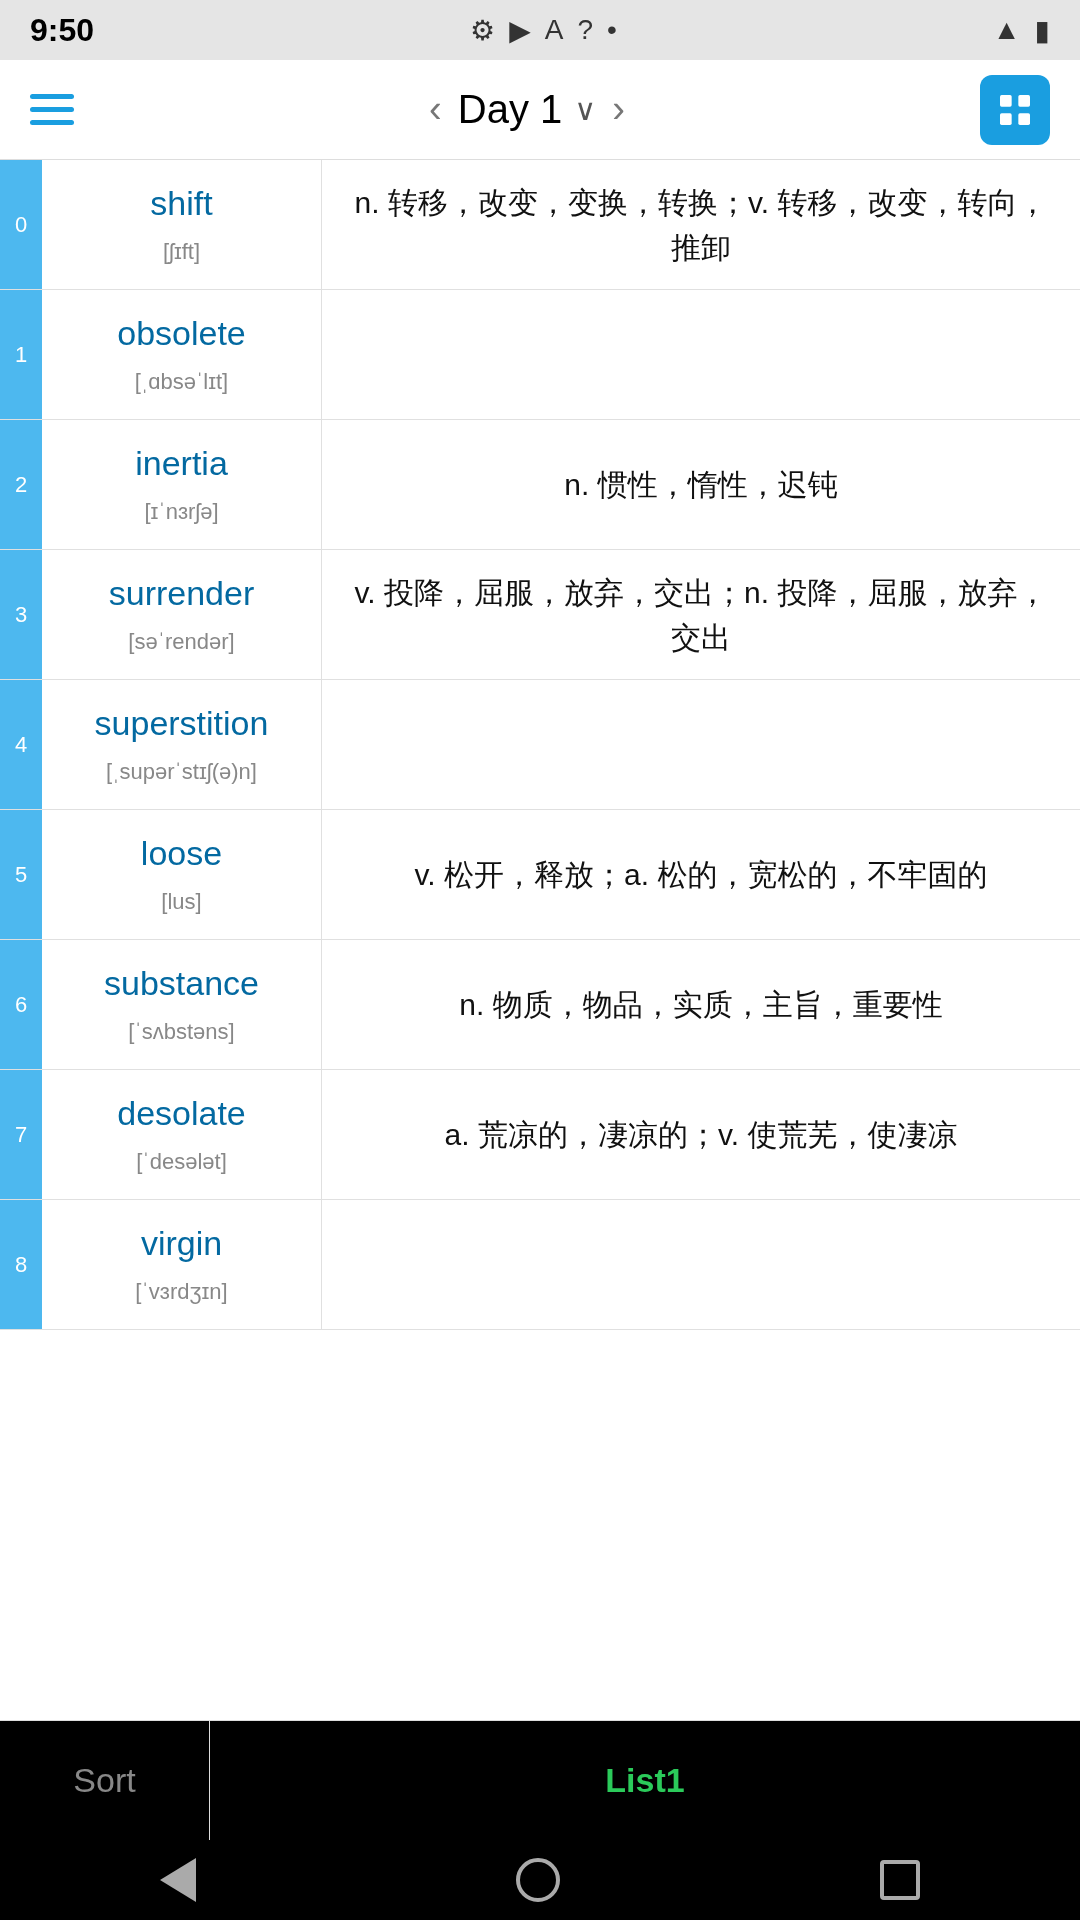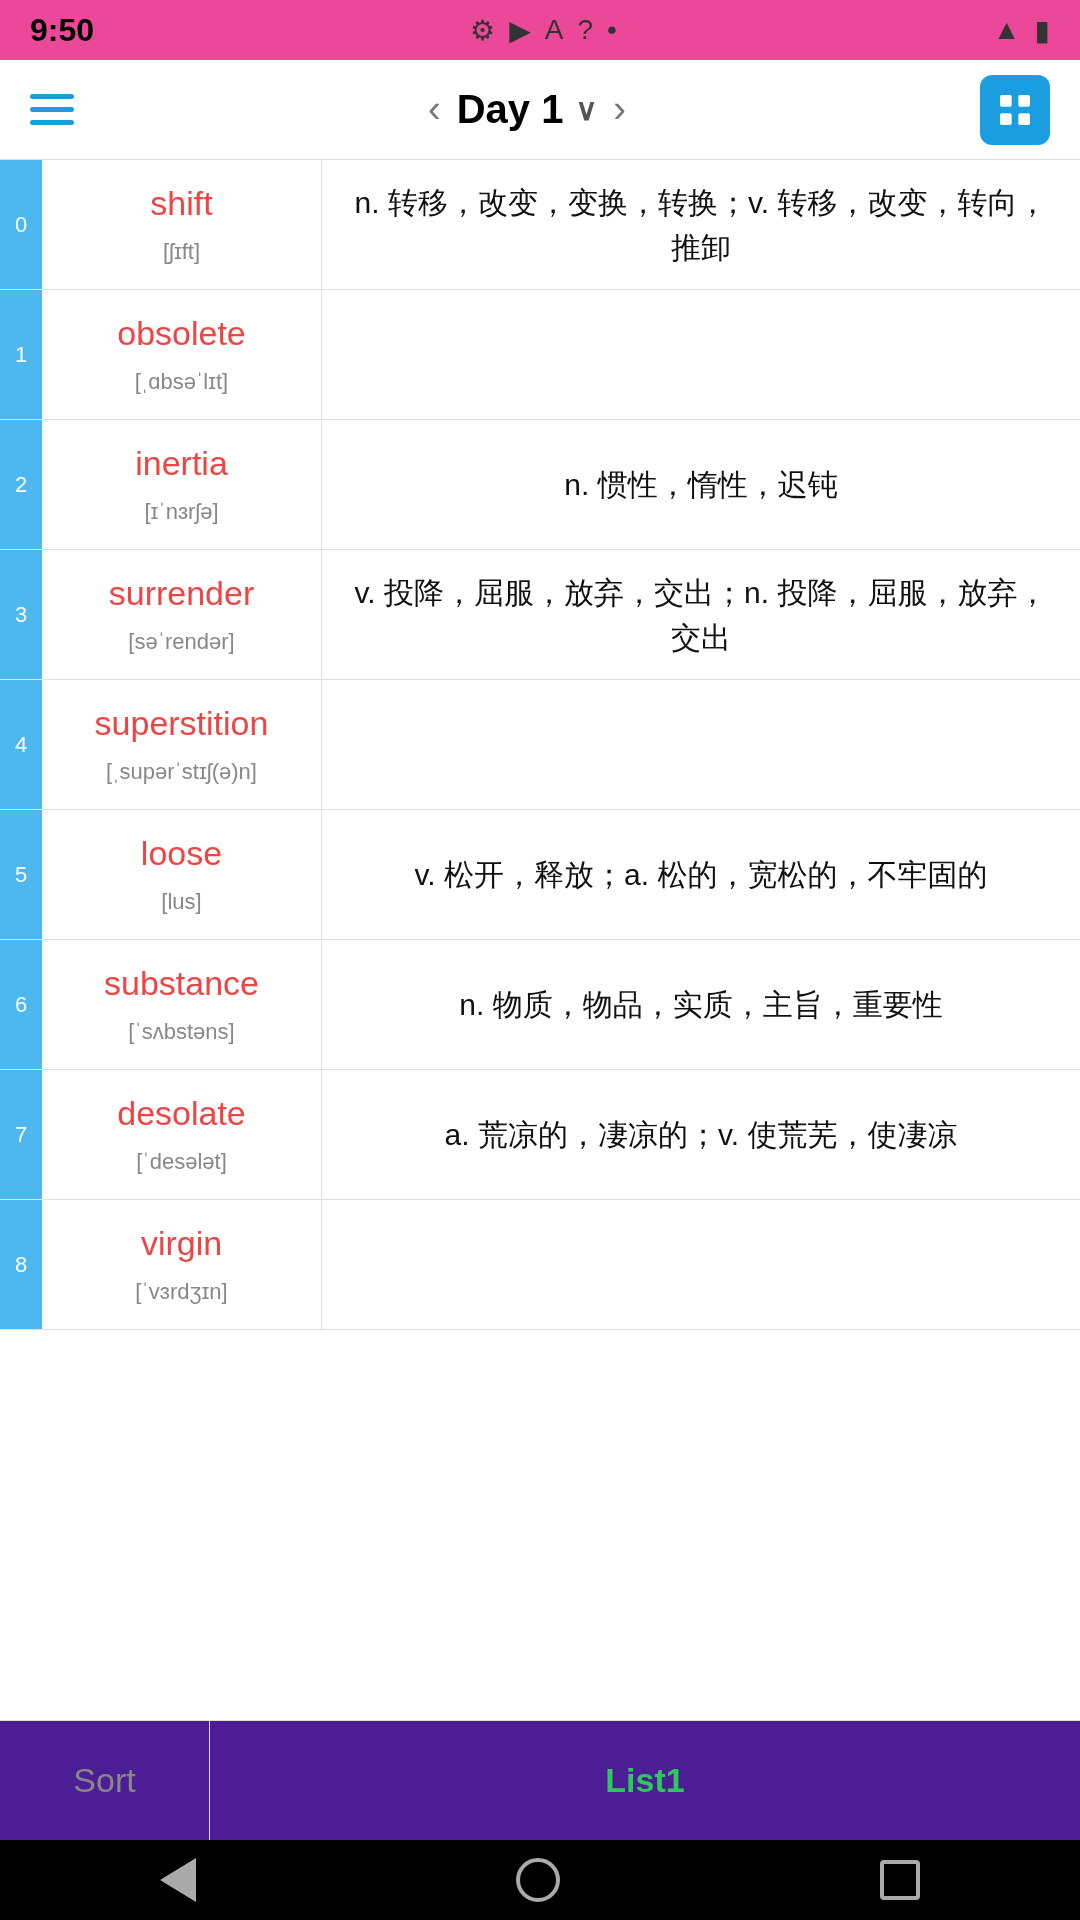--- a/index.html
+++ b/index.html
@@ -10,21 +10,21 @@
       height: 1920px;
       font-family: 'Arial', sans-serif;
       background: #fff;
       overflow: hidden;
       position: relative;
     }
 
     
     .status-bar {
       height: 60px;
-      background: #ec4899;
+      background: #e5e5e5;
       display: flex;
       align-items: center;
       justify-content: space-between;
       padding: 0 30px;
     }
     .status-time {
       font-size: 32px;
       font-weight: bold;
       color: #000;
     }
@@ -72,21 +72,21 @@
       gap: 16px;
     }
     .nav-arrow {
       font-size: 38px;
       color: #777;
       cursor: pointer;
       font-weight: 300;
     }
     .nav-title {
       font-size: 40px;
-      font-weight: bold;
+      font-weight: normal;
       color: #000;
       display: flex;
       align-items: center;
       gap: 12px;
     }
     .nav-title .chevron-down {
       font-size: 30px;
       color: #555;
     }
     .nav-grid-btn {
@@ -138,21 +138,21 @@
       flex-direction: column;
       align-items: center;
       justify-content: center;
       border-right: 1px solid #e0e0e0;
       flex-shrink: 0;
     }
 
     .word-english {
       font-size: 34px;
       font-weight: normal;
-      color: #ef4444;
+      color: #0369a1;
       text-align: center;
     }
 
     .word-phonetic {
       font-size: 22px;
       color: #888;
       text-align: center;
       margin-top: 16px;
     }
 
@@ -168,21 +168,21 @@
       line-height: 1.5;
     }
 
     
     .bottom-tab-bar {
       position: absolute;
       bottom: 80px;
       left: 0;
       right: 0;
       height: 120px;
-      background: #4c1d95;
+      background: #000000;
       border-top: 1px solid #ddd;
       display: flex;
       align-items: stretch;
     }
 
     .tab-sort {
       width: 210px;
       display: flex;
       align-items: center;
       justify-content: center;

